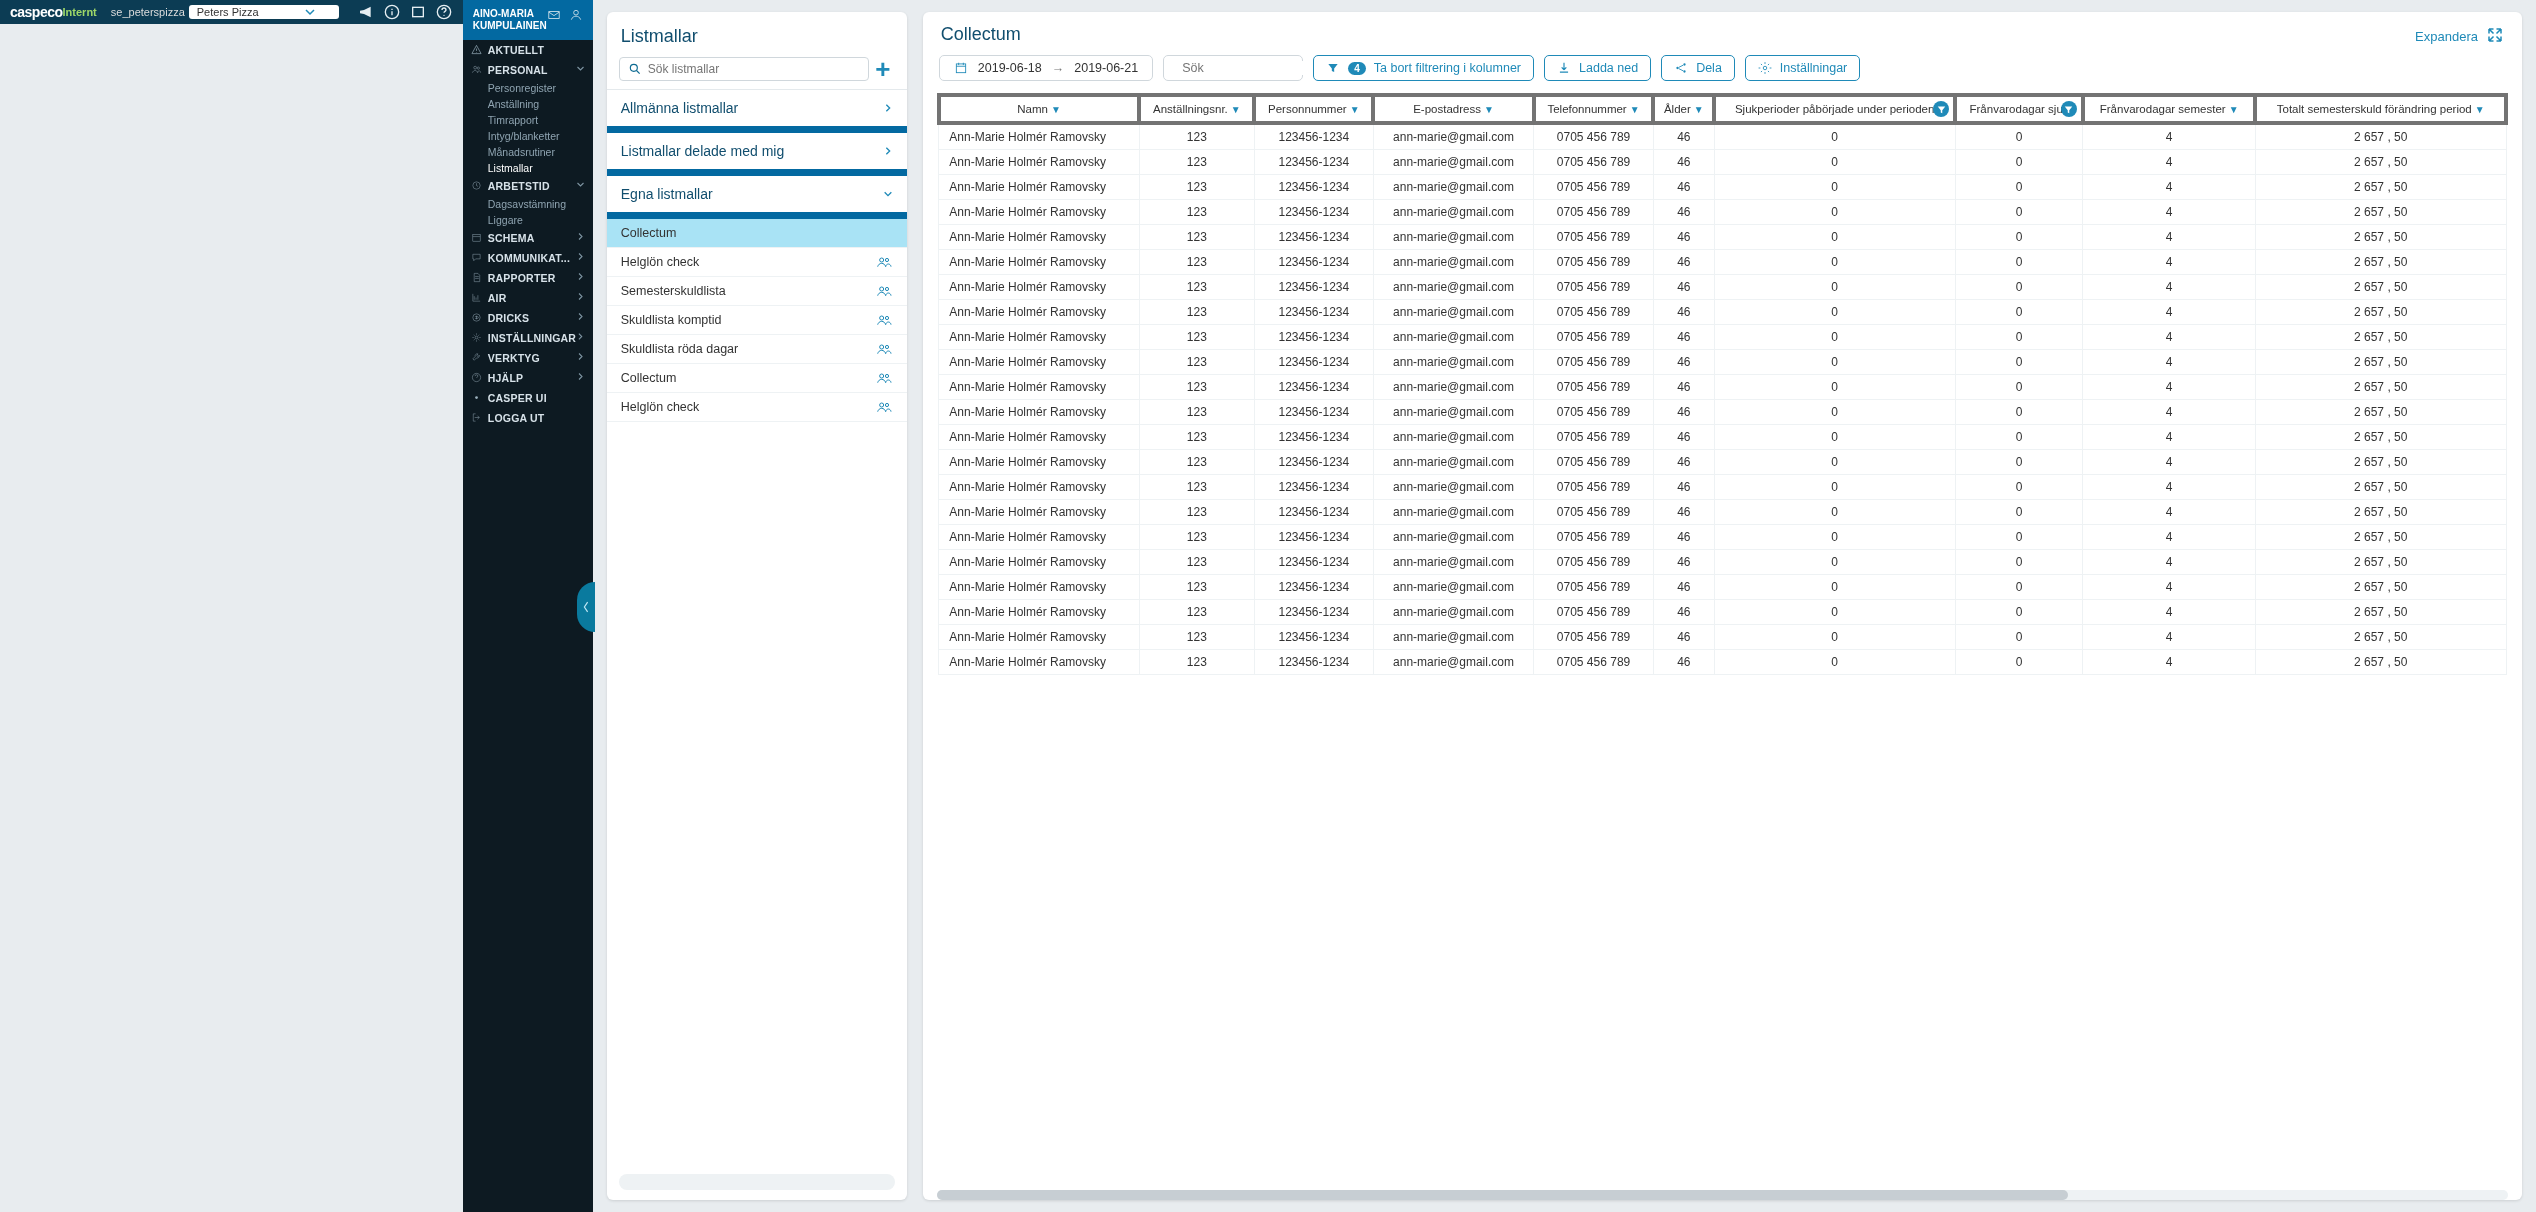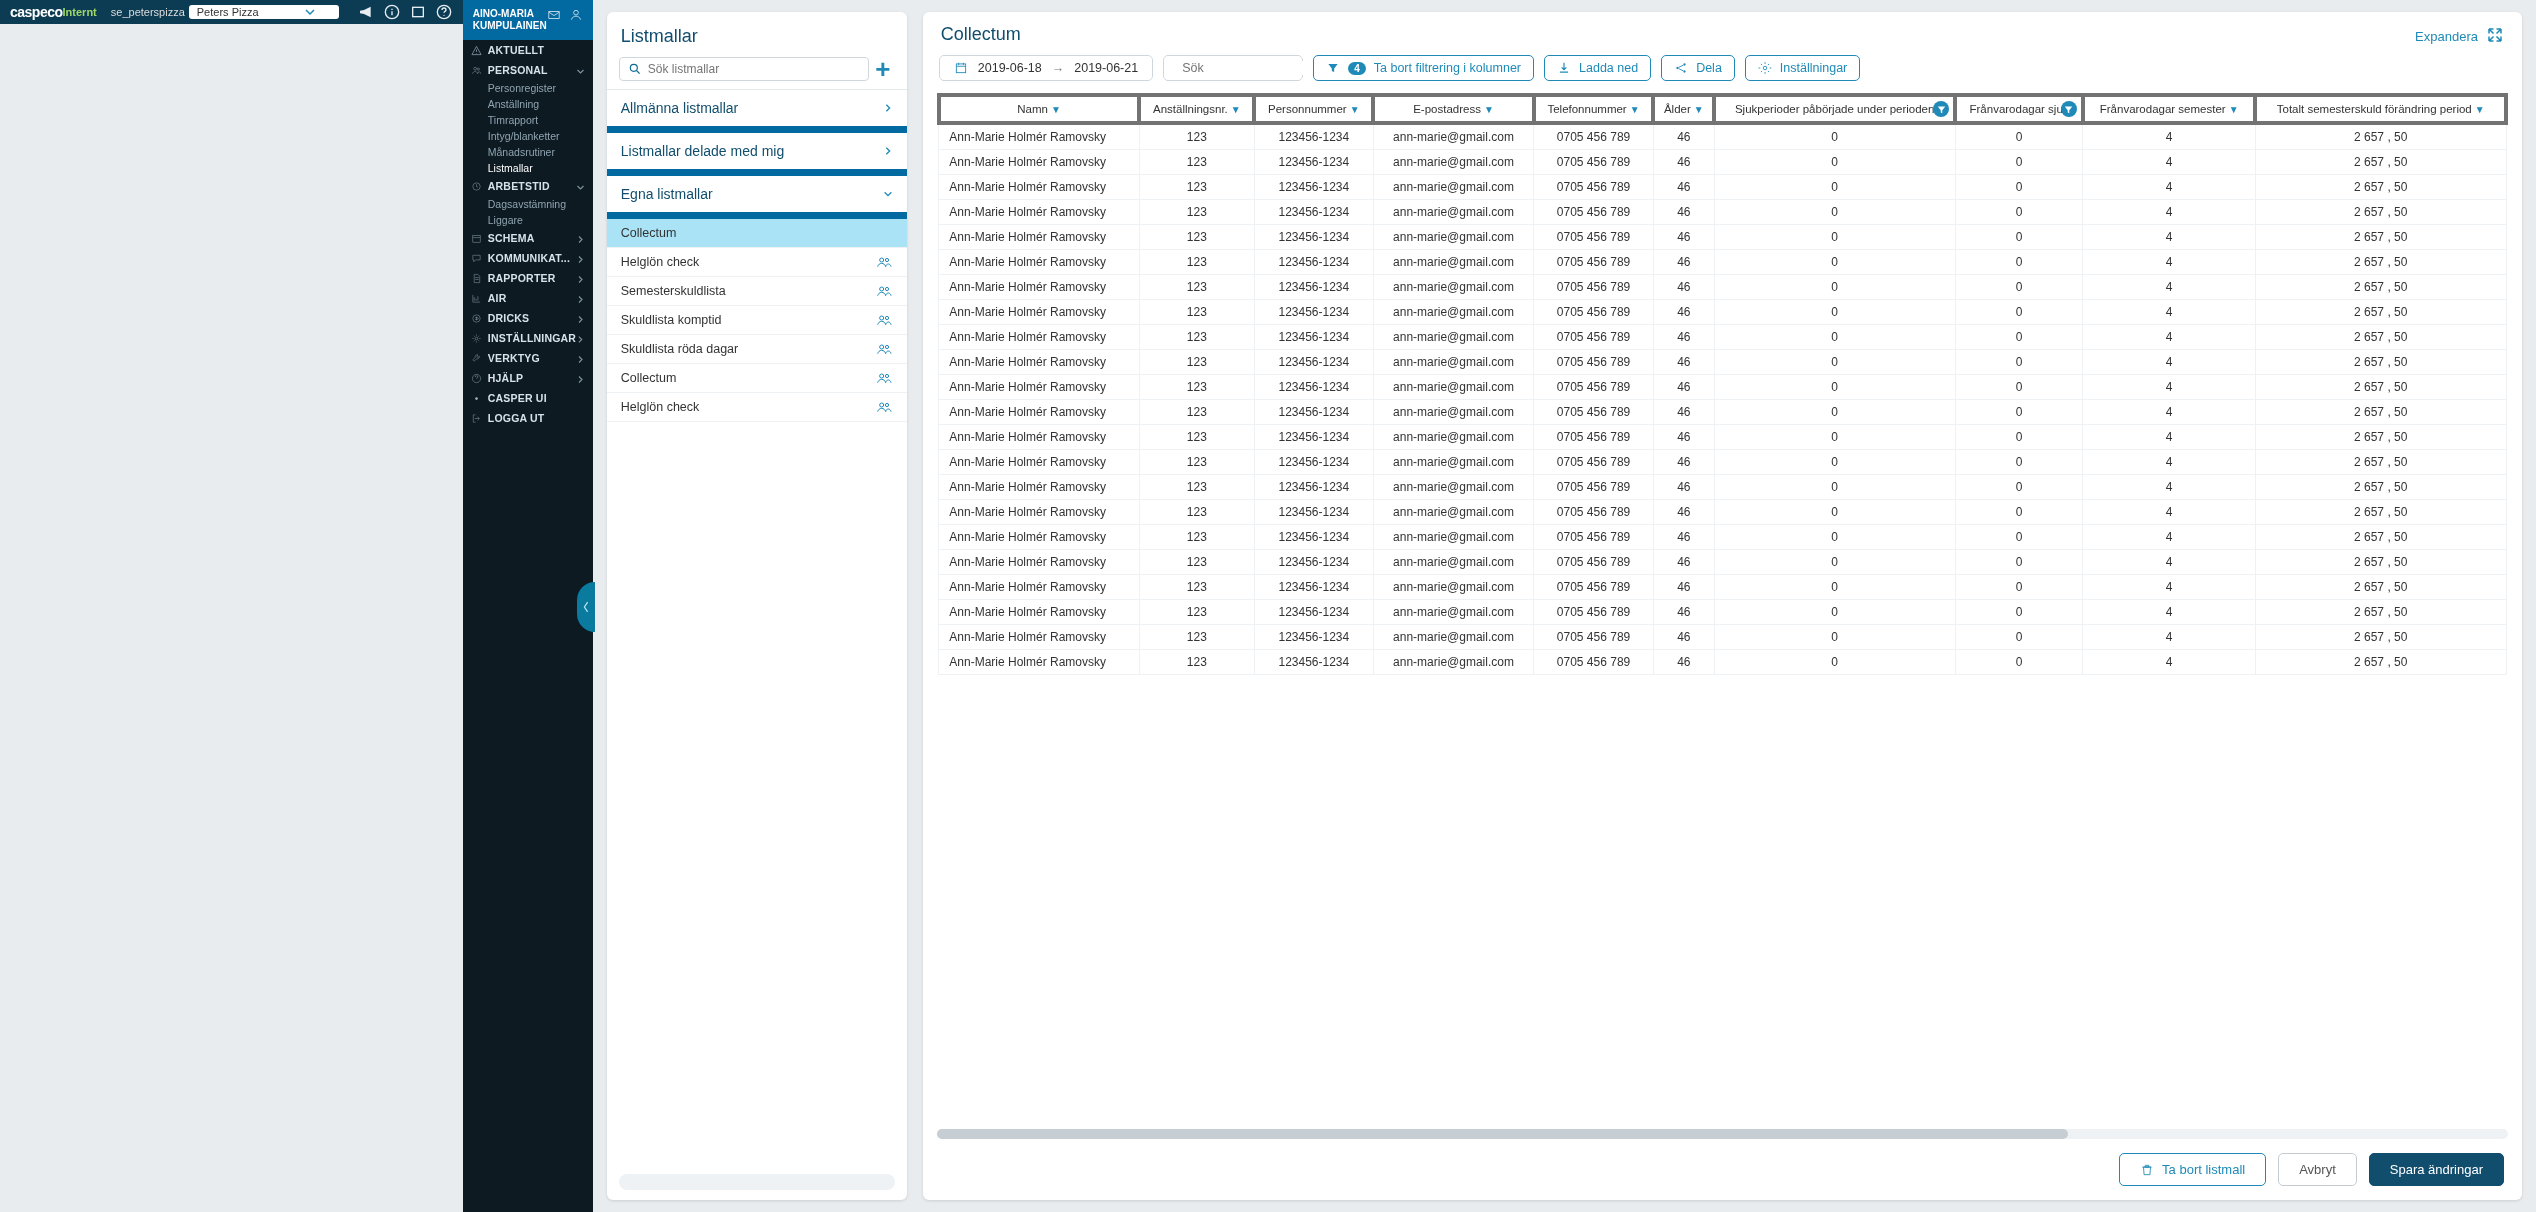--- a/index.html
+++ b/index.html
@@ -19,21 +19,21 @@
 .topbar .ticon svg { width: 16px; height: 16px; fill: #e6eef2; }
 
 .body { display: flex; flex: 1; overflow: hidden; }
 
 
 .leftnav { width: 130px; background: #0d1a22; color: #c5d2da; display: flex; flex-direction: column; font-size: 11px; position: relative; }
 .leftnav .user { background: #0369a1; padding: 8px 10px; display: flex; align-items: flex-start; }
 .leftnav .user .uname { color: #fff; font-weight: bold; font-size: 10px; line-height: 12px; flex: 1; }
 .leftnav .user .uicons { display: flex; gap: 8px; }
 .leftnav .user .uicons svg { width: 14px; height: 14px; fill: #cfe0ea; }
-.navitem { display: flex; align-items: flex-end; padding: 4px 8px; cursor: pointer; position: relative; }
+.navitem { display: flex; align-items: flex-start; padding: 4px 8px; cursor: pointer; position: relative; }
 .navitem svg.navicon { width: 11px; height: 11px; fill: #9bb0bd; margin-right: 6px; flex-shrink: 0; }
 .navitem .lbl { flex: 1; font-weight: bold; font-size: 10.5px; color: #d7e2e9; letter-spacing: 0.2px; }
 .navitem .chev { width: 9px; height: 9px; fill: #7d94a2; }
 .subitem { padding: 2px 8px 2px 25px; font-size: 10.5px; color: #8fa4b1; cursor: pointer; }
 .subitem.active { color: #fff; }
 .leftnav .edgebtn { position: absolute; right: -2px; top: 48%; width: 18px; height: 50px; background: #0a7a9e; border-radius: 25px 0 0 25px; display: flex; align-items: center; justify-content: center; }
 .leftnav .edgebtn svg { width: 8px; height: 14px; fill: #bfe7f5; }
 
 .workspace { flex: 1; display: flex; gap: 16px; padding: 12px 14px; overflow: hidden; }
 
@@ -721,30 +721,16 @@
                   <td>2 657 , 50</td>
                 </tr>
               </tbody>
           </table>
         </div>
 
         <div class="hscrollbar">
           <div class="thumb"></div>
         </div>
 
-        <div class="footer">
-          <div class="fbtn outline">
-            <svg viewBox="0 0 24 24">
-                <path d="M6 7h12l-1 13H7zM9 4h6v3H9zM4 7h16" fill="none" stroke="#1f8ab8" stroke-width="1.5"></path>
-              </svg>
-            <span>Ta bort listmall</span>
-          </div>
-          <div class="fbtn outline neutral">
-            <span>Avbryt</span>
-          </div>
-          <div class="fbtn primary">
-            <span>Spara ändringar</span>
-          </div>
-        </div>
       </div>
     </div>
   </div>
 </div>
 
 </body></html>

